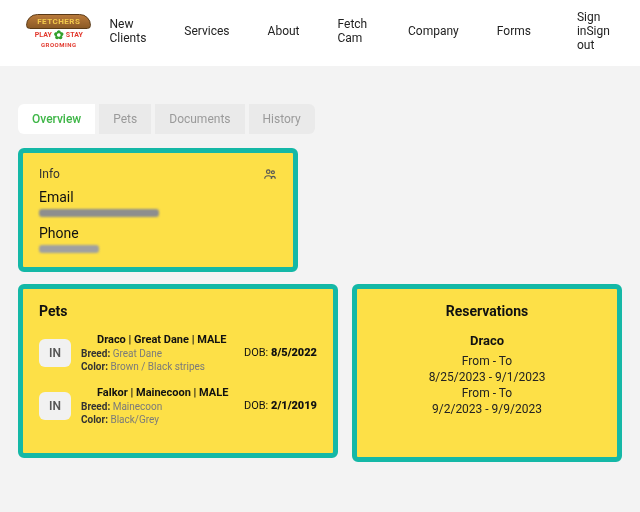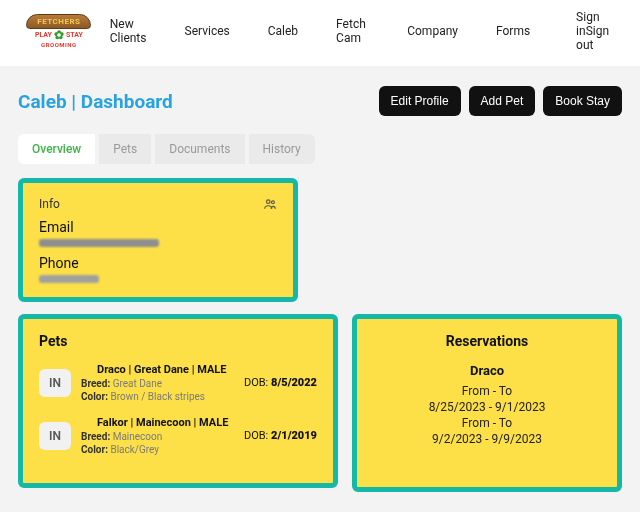--- a/index.html
+++ b/index.html
@@ -54,40 +54,32 @@
     <div class="logo-mid">
       <span class="play">PLAY</span>
       <span class="paw">✿</span>
       <span class="stay">STAY</span>
     </div>
     <div class="logo-bot">GROOMING</div>
   </div>
   <div class="nav">
     <a>New Clients</a>
     <a>Services</a>
-    <a>Caleb</a>
+    <a>About</a>
     <a>Fetch Cam</a>
     <a>Company</a>
     <a>Forms</a>
     <span class="auth">
       <a>Sign in</a><a>Sign out</a>
     </span>
   </div>
 </div>
 
 <div class="page">
 
-  <div class="header-row">
-    <div class="page-title">Caleb | Dashboard</div>
-    <div class="btn-row">
-      <button class="btn-dark">Edit Profile</button>
-      <button class="btn-dark">Add Pet</button>
-      <button class="btn-dark">Book Stay</button>
-    </div>
-  </div>
 
   <div class="tabs">
     <div class="tab active">Overview</div>
     <div class="tab">Pets</div>
     <div class="tab">Documents</div>
     <div class="tab">History</div>
   </div>
 
   <div class="card info-card">
     <div class="info-title">Info</div>

